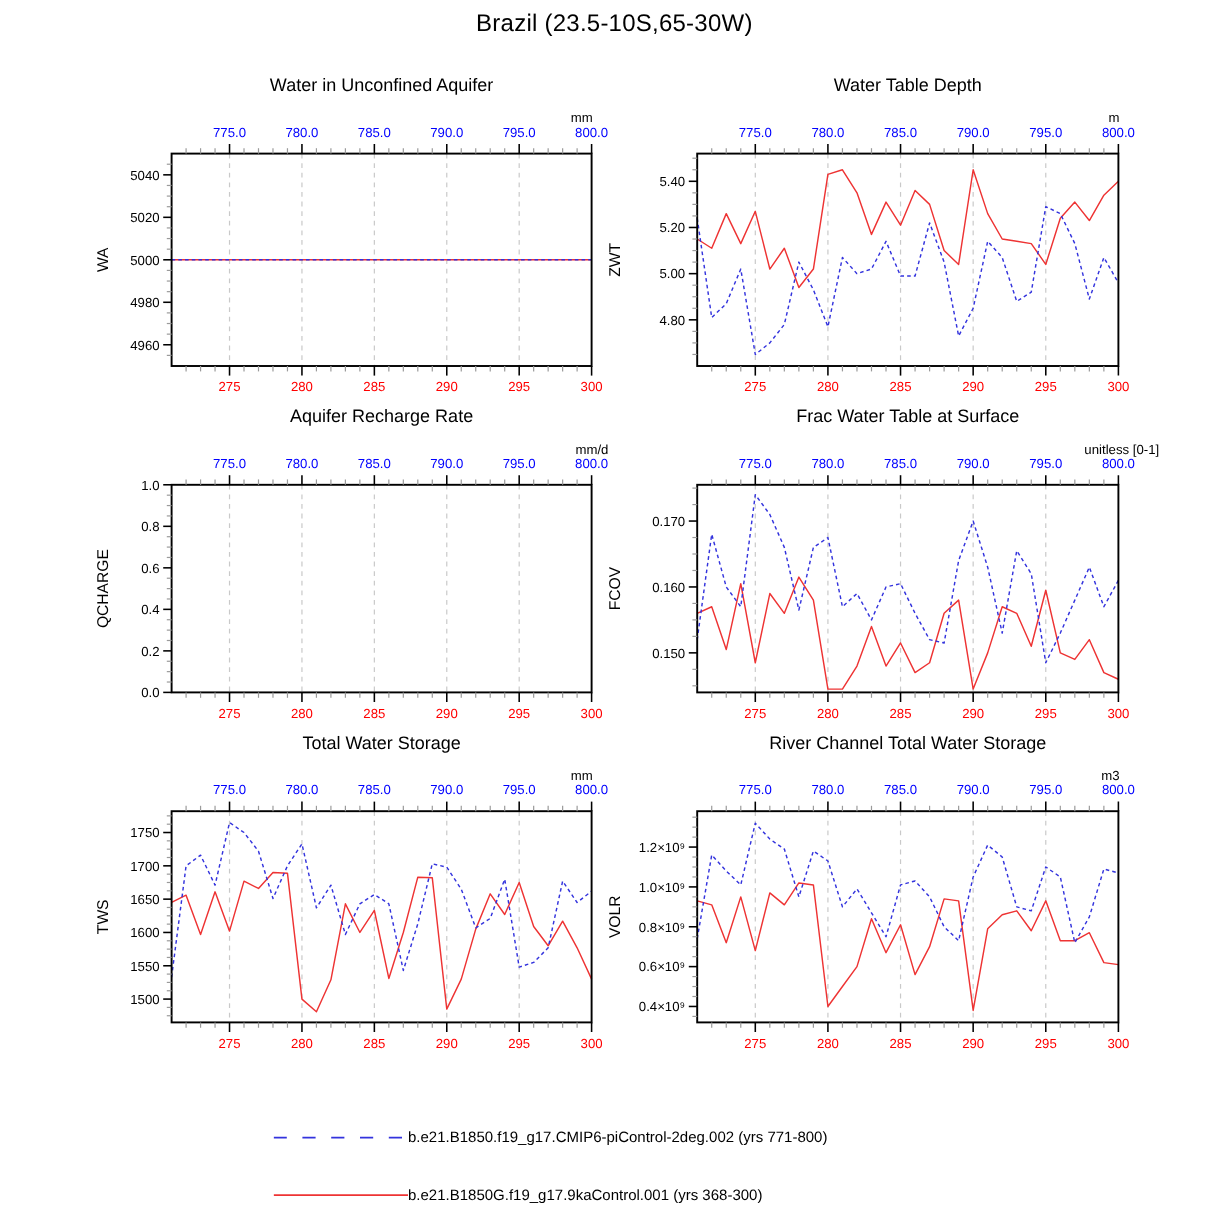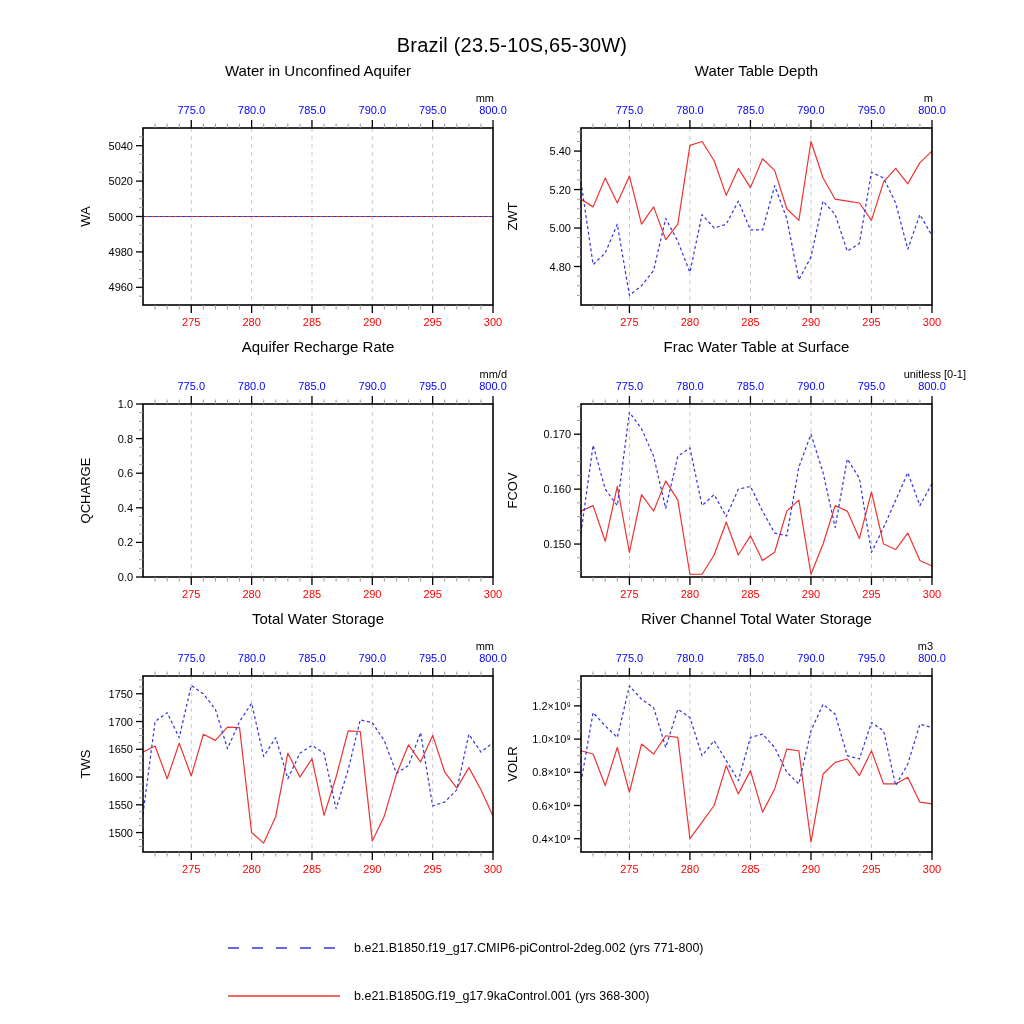--- a/index.html
+++ b/index.html
@@ -1,25 +1,25 @@
 <!DOCTYPE html>
 <html><head>
 <meta charset="utf-8">
 <style>
   html,body{margin:0;padding:0;background:#ffffff;}
   .figure{position:relative;width:1024px;height:1024px;background:#ffffff;overflow:hidden;
           font-family:"Liberation Sans","DejaVu Sans",sans-serif;color:#000;}
-  #main-title{position:absolute;top:34px;left:0;width:100%;text-align:center;
+  #main-title{position:absolute;top:9px;left:0;width:100%;text-align:center;
               font-size:20px;letter-spacing:0.2px;}
   #plots{position:absolute;top:0;left:0;}
   svg text{font-family:"Liberation Sans","DejaVu Sans",sans-serif;}
   .legend{position:absolute;left:228px;top:936px;}
   .legend-row{display:flex;align-items:center;height:24px;margin-bottom:24px;}
   .legend-line{width:112px;height:6px;flex:0 0 auto;}
-  .legend-label{margin-left:14px;font-size:12.5px;white-space:nowrap;}
+  .legend-label{font-size:12.5px;white-space:nowrap;}
 </style>
 </head>
 <body>
 
 <div class="figure">
   <div id="main-title">Brazil (23.5-10S,65-30W)</div>
 
   <svg id="plots" width="1024" height="1024" viewBox="0 0 1024 1024">
       <g>
         <g>

